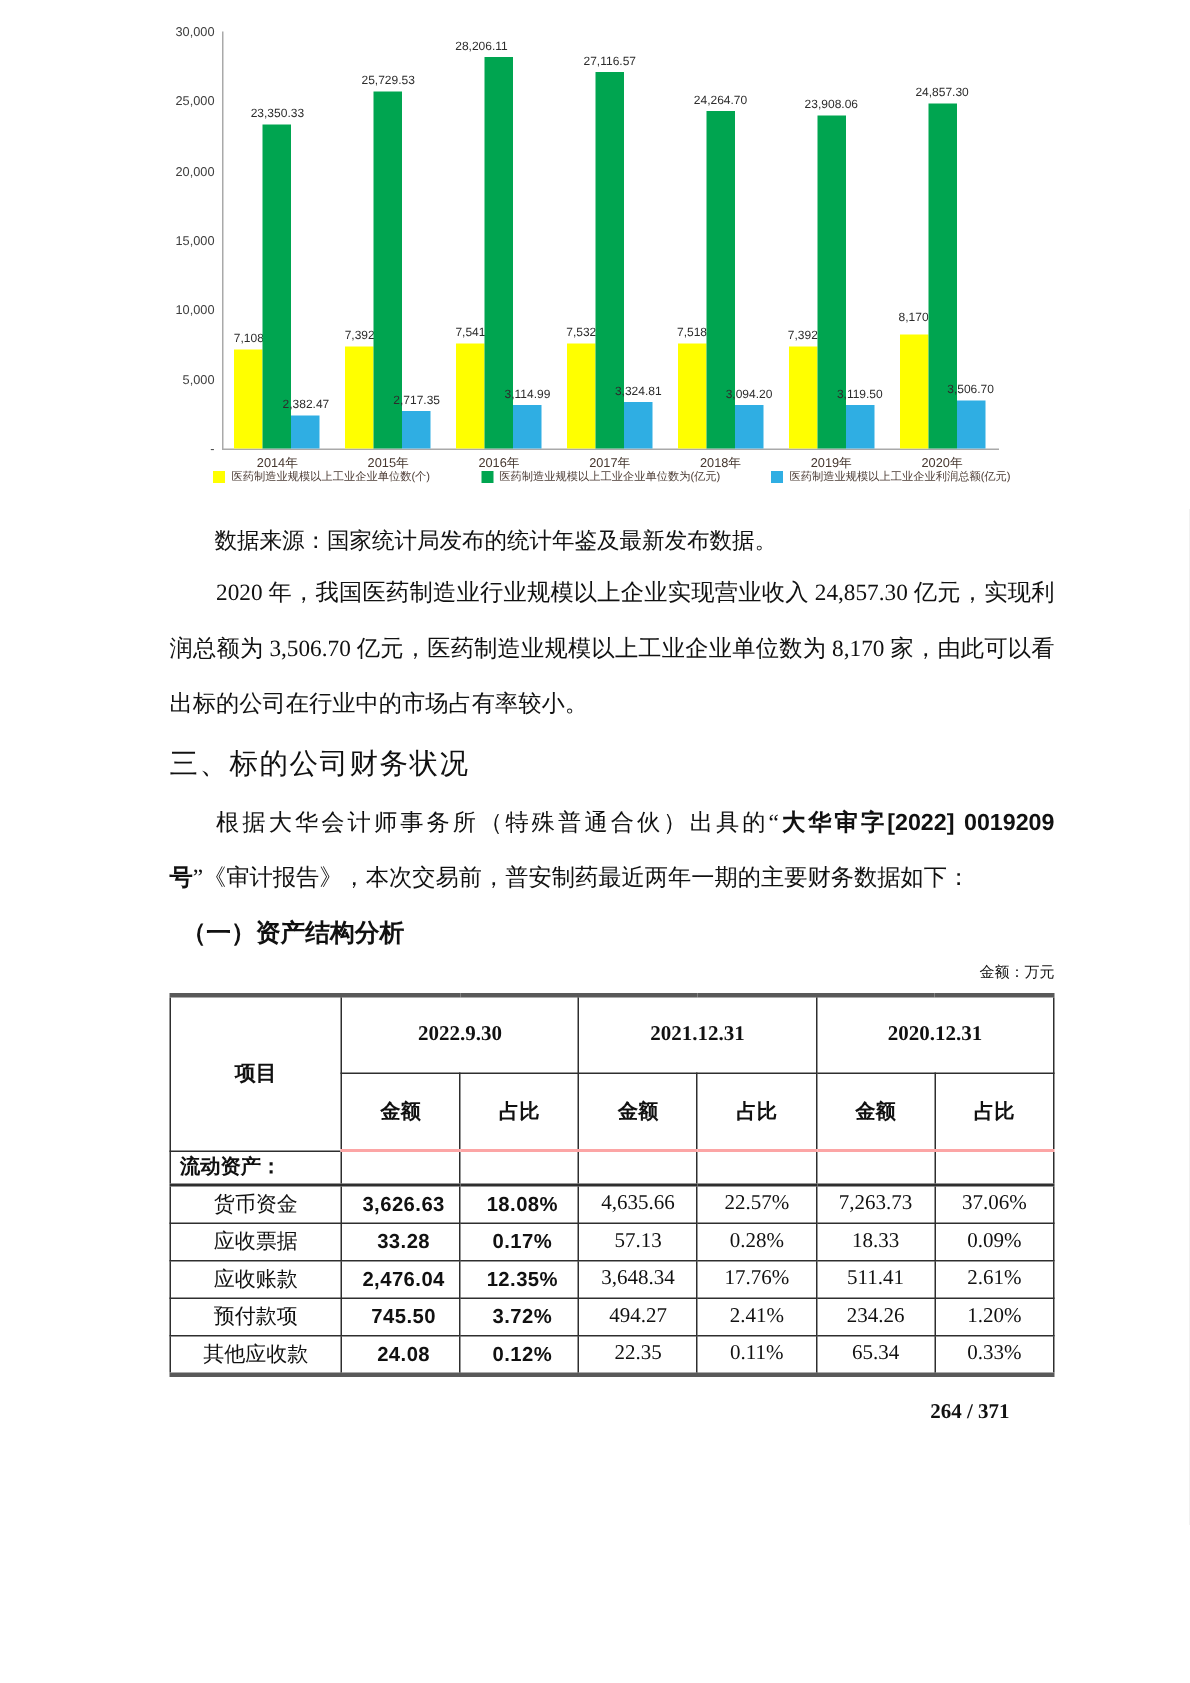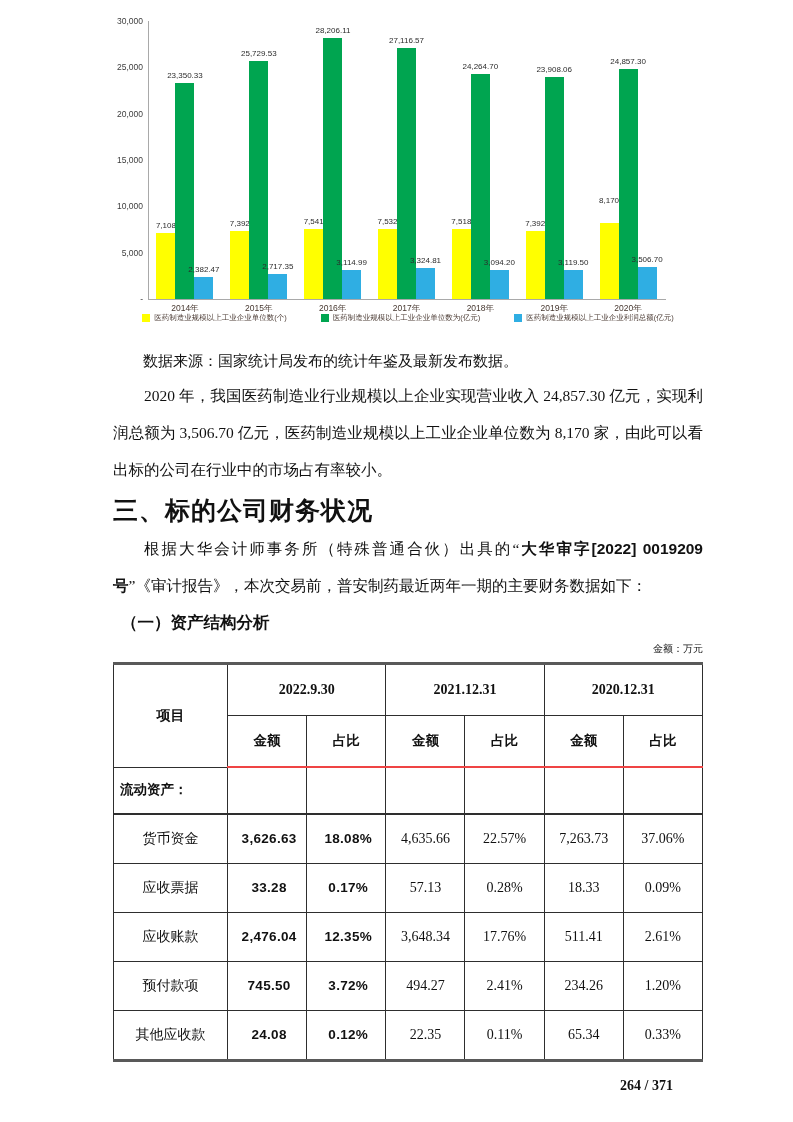--- a/index.html
+++ b/index.html
@@ -32,34 +32,34 @@
             display:flex; justify-content:center; gap:34px; }
   .legend-item { display:flex; align-items:center; gap:4px;
                  font-size:7.5px; color:#4a3a33; white-space:nowrap; }
   .legend-swatch { width:8px; height:8px; flex:0 0 8px; }
 
   
   .source-note { margin:20px 0 0 0; font-size:15px; line-height:22px; text-indent:2em; }
   .body-para { margin:5px 0 0 0; font-size:15.5px; line-height:37px; text-indent:2em;
                text-align:justify; text-justify:inter-ideograph; }
   .body-para b { font-family:"Liberation Sans","DejaVu Sans",sans-serif; }
-  h2.sec { margin:7px 0 0 0; font-size:25px; line-height:30px; font-weight:bold;
+  h2.sec { margin:7px 0 0 0; font-size:19px; line-height:30px; font-weight:normal;
            font-family:"Liberation Sans","DejaVu Sans",sans-serif; letter-spacing:1px; }
   h3.subsec { margin:4px 0 0 8px; font-size:16.5px; line-height:28px; font-weight:bold;
               font-family:Liberation Sans, sans-serif; }
   .para-intro { margin-top:11px; line-height:30px; }
   .unit-note { margin-top:3px; font-size:10px; line-height:20px; text-align:right; }
 
   
   table.fin { margin-top:3px; width:100%; border-collapse:collapse; table-layout:fixed;
               font-size:14px; border-top:3px solid #595959; border-bottom:3px solid #595959; }
-  table.fin th, table.fin td { border:1px solid #2e2e2e; padding:12px 6px;
+  table.fin th, table.fin td { border:1px solid #2e2e2e; padding:0 6px;
                                overflow:hidden; white-space:nowrap; }
   table.fin thead th { font-weight:bold; text-align:center; height:28px; padding:11px 2px; }
-  table.fin tr.subhead th { border-bottom:2px solid #ef4444;
+  table.fin tr.subhead th { border-bottom:2px solid #fca5a5;
     font-family:"Liberation Sans","DejaVu Sans",sans-serif; font-size:13.5px; }
   table.fin td.item { text-align:center; height:24px; }
   table.fin td.sect { text-align:left; font-weight:bold; height:21px;
     font-family:"Liberation Sans","DejaVu Sans",sans-serif; font-size:13.5px; }
   table.fin td.num { text-align:center; height:24px; }
   table.fin td.bold22 { font-family:"Liberation Sans","DejaVu Sans",sans-serif;
     font-weight:bold; font-size:13.5px; letter-spacing:0.3px; padding-right:2px; }
   table.fin tr.sectrow td { border-bottom:2px solid #2e2e2e; }
   col.c-item { width:114px; }
 
@@ -107,21 +107,21 @@
         <div class="bar" style="left: 117.286px; top: 219px; width: 19px; height: 68px; background: rgb(255, 255, 0);"></div>
         <div class="bar-label" style="left: 126.786px; top: 207px;">7,392</div>
         <div class="bar" style="left: 136.286px; top: 49px; width: 19px; height: 238px; background: rgb(0, 165, 80);"></div>
         <div class="bar-label" style="left: 145.786px; top: 37px;">25,729.53</div>
         <div class="bar" style="left: 155.286px; top: 262px; width: 19px; height: 25px; background: rgb(47, 174, 227);"></div>
         <div class="bar-label" style="left: 164.786px; top: 250px;">2,717.35</div>
         <div class="xlab" style="left: 145.786px; top: 291px;">2015年</div>
         <div class="bar" style="left: 191.143px; top: 217px; width: 19px; height: 70px; background: rgb(255, 255, 0);"></div>
         <div class="bar-label" style="left: 200.643px; top: 205px;">7,541</div>
         <div class="bar" style="left: 210.143px; top: 26px; width: 19px; height: 261px; background: rgb(0, 165, 80);"></div>
-        <div class="bar-label" style="left: 220px; top: 14px;">28,206.11</div>
+        <div class="bar-label" style="left: 208px; top: 14px;">28,206.11</div>
         <div class="bar" style="left: 229.143px; top: 258px; width: 19px; height: 29px; background: rgb(47, 174, 227);"></div>
         <div class="bar-label" style="left: 238.643px; top: 246px;">3,114.99</div>
         <div class="xlab" style="left: 219.643px; top: 291px;">2016年</div>
         <div class="bar" style="left: 265px; top: 217px; width: 19px; height: 70px; background: rgb(255, 255, 0);"></div>
         <div class="bar-label" style="left: 274.5px; top: 205px;">7,532</div>
         <div class="bar" style="left: 284px; top: 36px; width: 19px; height: 251px; background: rgb(0, 165, 80);"></div>
         <div class="bar-label" style="left: 293.5px; top: 24px;">27,116.57</div>
         <div class="bar" style="left: 303px; top: 256px; width: 19px; height: 31px; background: rgb(47, 174, 227);"></div>
         <div class="bar-label" style="left: 312.5px; top: 244px;">3,324.81</div>
         <div class="xlab" style="left: 293.5px; top: 291px;">2017年</div>
@@ -133,21 +133,21 @@
         <div class="bar-label" style="left: 386.357px; top: 246px;">3,094.20</div>
         <div class="xlab" style="left: 367.357px; top: 291px;">2018年</div>
         <div class="bar" style="left: 412.714px; top: 219px; width: 19px; height: 68px; background: rgb(255, 255, 0);"></div>
         <div class="bar-label" style="left: 422.214px; top: 207px;">7,392</div>
         <div class="bar" style="left: 431.714px; top: 65px; width: 19px; height: 222px; background: rgb(0, 165, 80);"></div>
         <div class="bar-label" style="left: 441.214px; top: 53px;">23,908.06</div>
         <div class="bar" style="left: 450.714px; top: 258px; width: 19px; height: 29px; background: rgb(47, 174, 227);"></div>
         <div class="bar-label" style="left: 460.214px; top: 246px;">3,119.50</div>
         <div class="xlab" style="left: 441.214px; top: 291px;">2019年</div>
         <div class="bar" style="left: 486.571px; top: 211px; width: 19px; height: 76px; background: rgb(255, 255, 0);"></div>
-        <div class="bar-label" style="left: 496.071px; top: 184px; text-align: right;">8,170</div>
+        <div class="bar-label" style="left: 496.071px; top: 195px; text-align: right;">8,170</div>
         <div class="bar" style="left: 505.571px; top: 57px; width: 19px; height: 230px; background: rgb(0, 165, 80);"></div>
         <div class="bar-label" style="left: 515.071px; top: 45px;">24,857.30</div>
         <div class="bar" style="left: 524.571px; top: 255px; width: 19px; height: 32px; background: rgb(47, 174, 227);"></div>
         <div class="bar-label" style="left: 534.071px; top: 243px;">3,506.70</div>
         <div class="xlab" style="left: 515.071px; top: 291px;">2020年</div>
       </div>
 
     <p class="source-note">数据来源：国家统计局发布的统计年鉴及最新发布数据。</p>
 
     <p class="body-para">2020 年，我国医药制造业行业规模以上企业实现营业收入 24,857.30 亿元，实现利润总额为 3,506.70 亿元，医药制造业规模以上工业企业单位数为 8,170 家，由此可以看出标的公司在行业中的市场占有率较小。</p>

